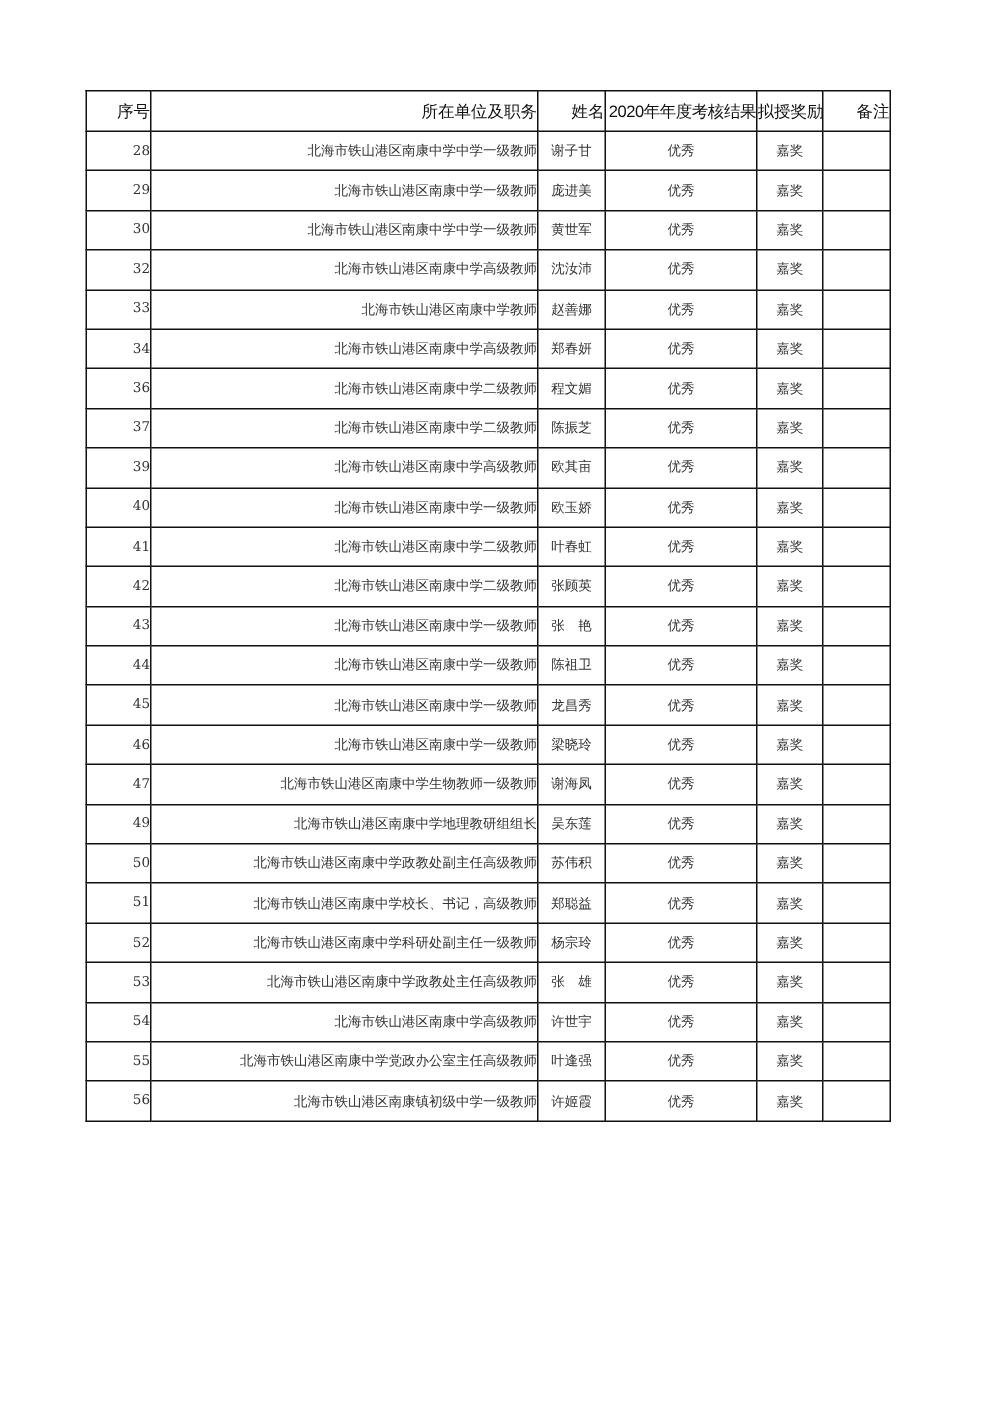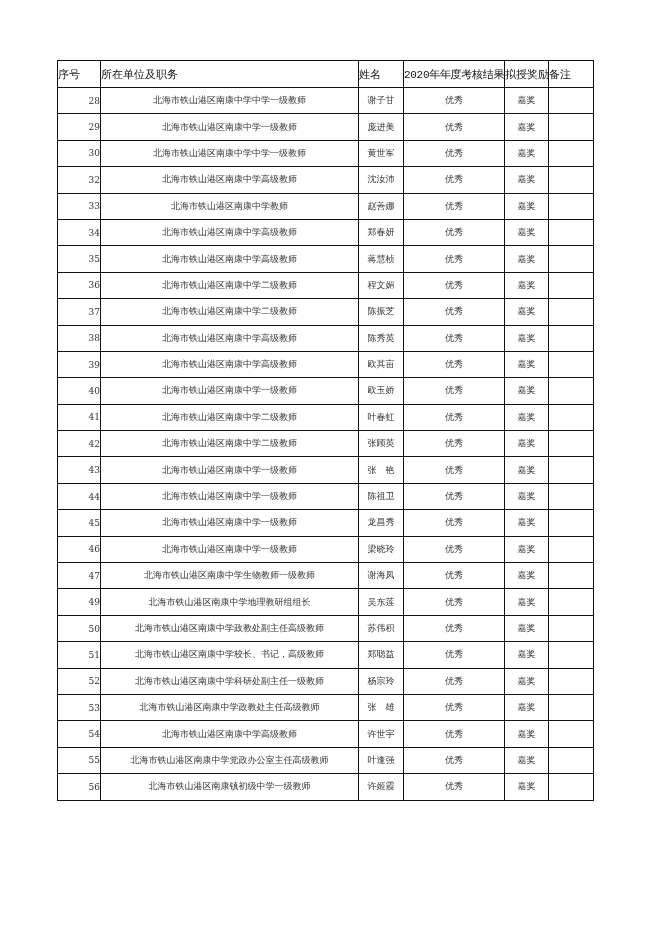--- a/index.html
+++ b/index.html
@@ -1,22 +1,22 @@
 <!DOCTYPE html>
 <html><head>
 <meta charset="utf-8">
 <style>
   html, body { margin:0; padding:0; background:#ffffff; }
   body { width:662px; height:936px; position:relative; overflow:hidden; font-family:"DejaVu Serif","Liberation Serif",serif; color:#222; }
   table.sheet { position:absolute; left:57px; top:60px; border-collapse:collapse; table-layout:fixed; width:536px; }
   table.sheet td, table.sheet th { border:1px solid #111; padding:0; overflow:hidden; white-space:nowrap; }
-  table.sheet th { height:26px; font-family:Liberation Mono, monospace; font-weight:normal; font-size:11px; color:#111; text-align:left; }
+  table.sheet th { height:26px; font-family:Liberation Sans, sans-serif; font-weight:normal; font-size:11px; color:#111; text-align:right; }
   table.sheet td { height:25.4px; font-size:9px; color:#333; }
   td.c-no { text-align:right; }
-  td.c-unit { text-align:center; padding-left:3px; }
+  td.c-unit { text-align:right; padding-left:3px; }
   td.c-name, td.c-result, td.c-award { text-align:center; }
   th.h-result { font-size:10.5px; letter-spacing:-0.3px; }
   th.h-award { font-size:10.5px; }
 </style>
 </head>
 <body>
 
 <table class="sheet">
   <colgroup>
     <col style="width:43px">
@@ -79,47 +79,31 @@
       </tr>
       <tr>
         <td class="c-no">34</td>
         <td class="c-unit">北海市铁山港区南康中学高级教师</td>
         <td class="c-name">郑春妍</td>
         <td class="c-result">优秀</td>
         <td class="c-award">嘉奖</td>
         <td class="c-remark"></td>
       </tr>
       <tr>
-        <td class="c-no">35</td>
-        <td class="c-unit">北海市铁山港区南康中学高级教师</td>
-        <td class="c-name">蒋慧桢</td>
-        <td class="c-result">优秀</td>
-        <td class="c-award">嘉奖</td>
-        <td class="c-remark"></td>
-      </tr>
-      <tr>
         <td class="c-no">36</td>
         <td class="c-unit">北海市铁山港区南康中学二级教师</td>
         <td class="c-name">程文媚</td>
         <td class="c-result">优秀</td>
         <td class="c-award">嘉奖</td>
         <td class="c-remark"></td>
       </tr>
       <tr>
         <td class="c-no">37</td>
         <td class="c-unit">北海市铁山港区南康中学二级教师</td>
         <td class="c-name">陈振芝</td>
-        <td class="c-result">优秀</td>
-        <td class="c-award">嘉奖</td>
-        <td class="c-remark"></td>
-      </tr>
-      <tr>
-        <td class="c-no">38</td>
-        <td class="c-unit">北海市铁山港区南康中学高级教师</td>
-        <td class="c-name">陈秀英</td>
         <td class="c-result">优秀</td>
         <td class="c-award">嘉奖</td>
         <td class="c-remark"></td>
       </tr>
       <tr>
         <td class="c-no">39</td>
         <td class="c-unit">北海市铁山港区南康中学高级教师</td>
         <td class="c-name">欧其亩</td>
         <td class="c-result">优秀</td>
         <td class="c-award">嘉奖</td>

